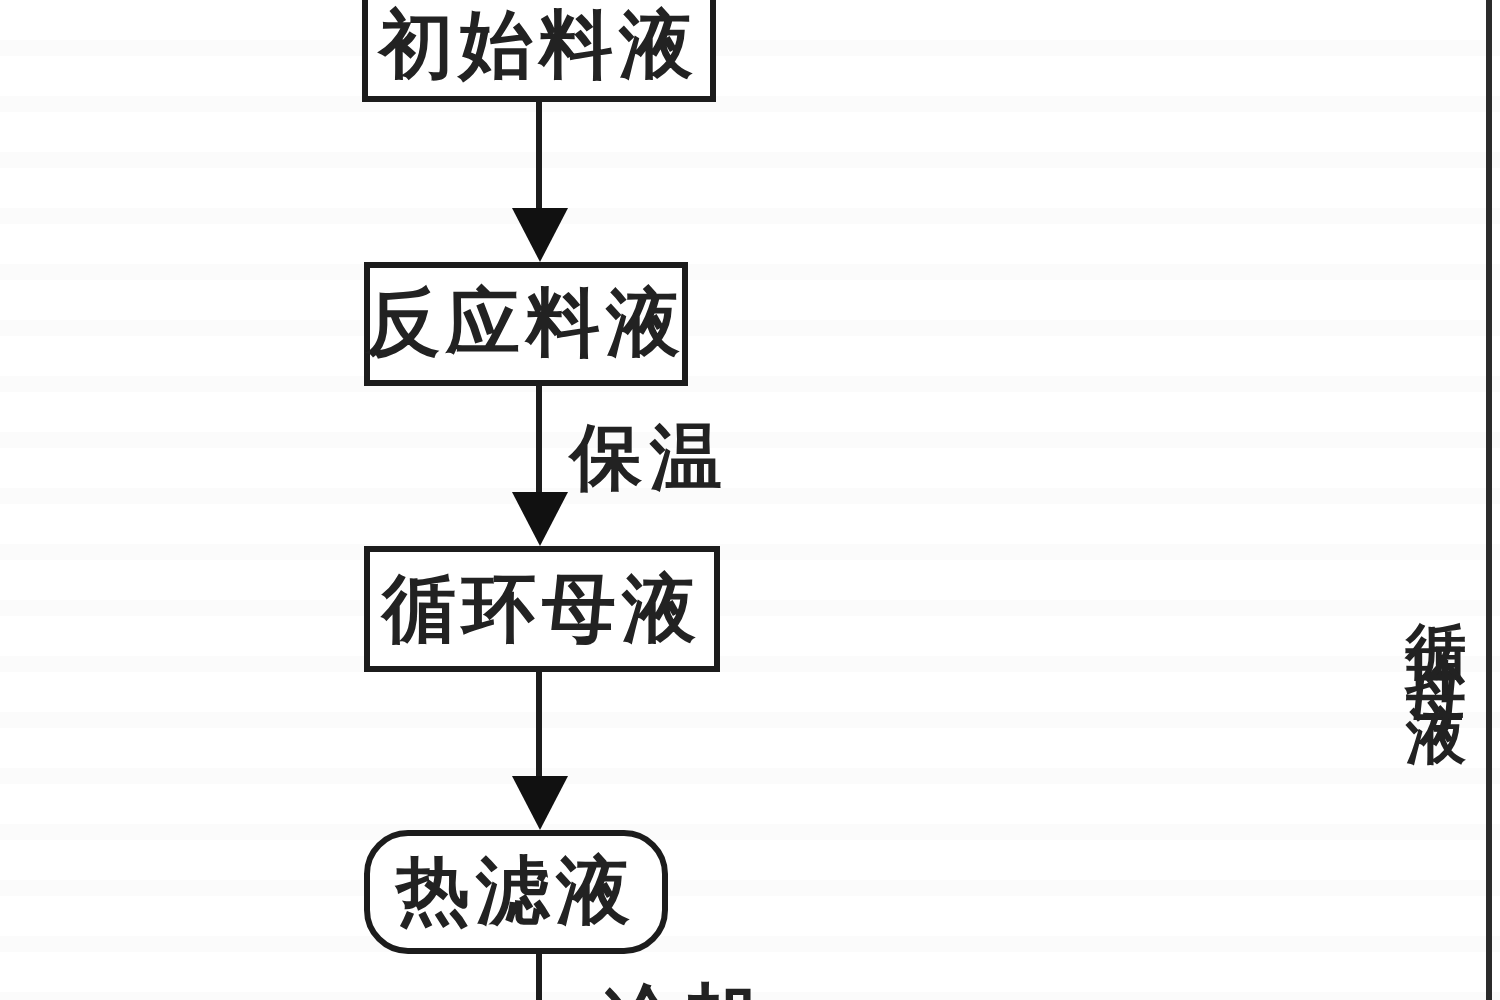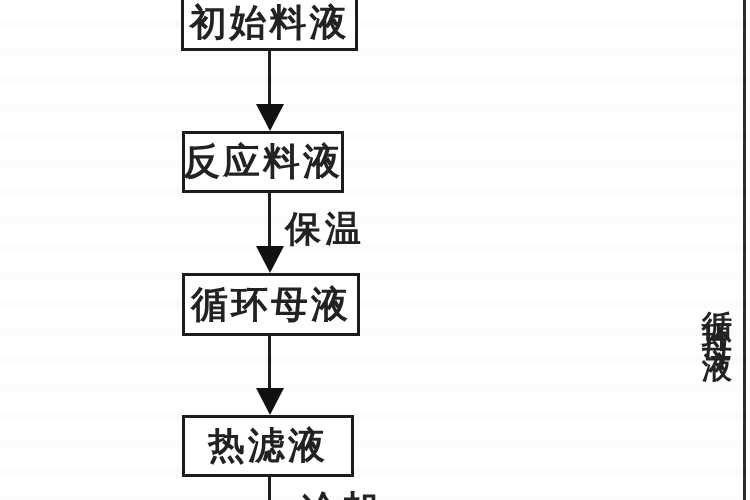--- a/index.html
+++ b/index.html
@@ -29,21 +29,21 @@
     justify-content: center;
     font-size: 37px;
     font-weight: bold;
     letter-spacing: 3px;
     white-space: nowrap;
     color: #222222;
   }
   .node-1 { left: 181px; top: -27px; width: 177px; height: 78px; padding-top: 22px; }
   .node-2 { left: 182px; top: 131px; width: 162px; height: 62px; }
   .node-3 { left: 182px; top: 273px; width: 178px; height: 63px; }
-  .node-4 { left: 182px; top: 415px; width: 172px; height: 62px; }
+  .node-4 { left: 182px; top: 415px; width: 152px; height: 62px; border-radius: 22px; }
   .vline {
     position: absolute;
     width: 3px;
     background: #1c1c1c;
     left: 268px;
   }
   .vline-1 { top: 51px;  height: 56px; }
   .vline-2 { top: 193px; height: 56px; }
   .vline-3 { top: 336px; height: 56px; }
   .vline-4 { top: 477px; height: 23px; }

